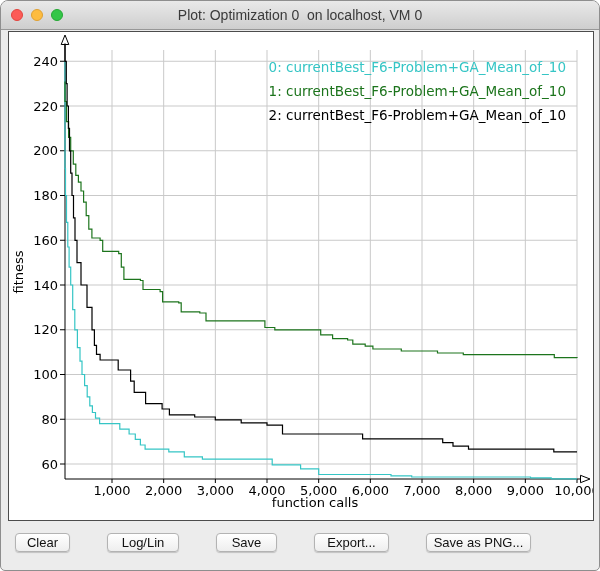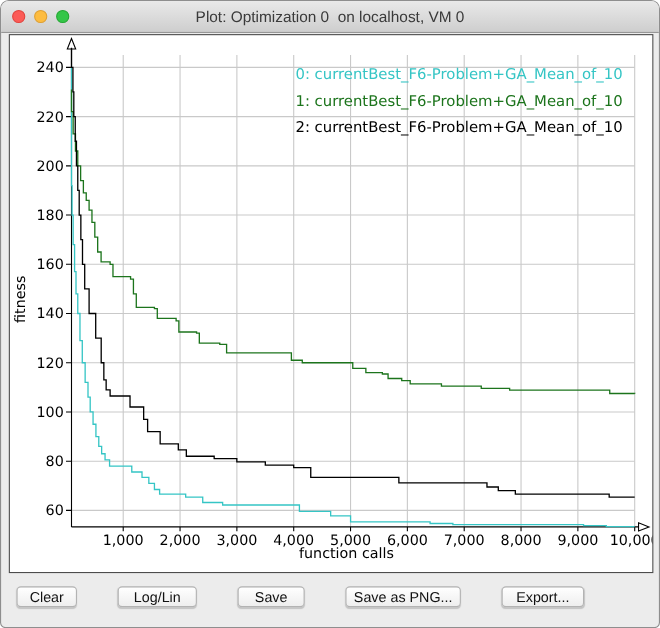--- a/index.html
+++ b/index.html
@@ -132,16 +132,16 @@
         <path d="M56.0 29.3 L56.0 29.3 L56.0 69.5 L56.0 69.5 L56.0 100.9 L56.0 100.9 L56.0 136.7 L56.5 136.7 L56.5 163.5 L57.5 163.5 L57.5 190.4 L58.8 190.4 L58.8 215.0 L60.1 215.0 L60.1 235.1 L61.7 235.1 L61.7 253.0 L63.7 253.0 L63.7 277.6 L65.8 277.6 L65.8 297.8 L68.4 297.8 L68.4 315.6 L71.0 315.6 L71.0 329.1 L73.0 329.1 L73.0 342.5 L75.6 342.5 L75.6 353.7 L78.2 353.7 L78.2 364.9 L80.8 364.9 L80.8 373.8 L83.4 373.8 L83.4 380.5 L86.5 380.5 L86.5 386.1 L90.6 386.1 L90.6 391.7 L110.8 391.7 L110.8 397.1 L120.1 397.1 L120.1 402.0 L126.3 402.0 L126.3 407.4 L131.4 407.4 L131.4 413.0 L136.1 413.0 L136.1 417.2 L159.8 417.2 L159.8 419.9 L175.3 419.9 L175.3 424.8 L193.4 424.8 L193.4 427.1 L263.2 427.1 L263.2 432.9 L291.6 432.9 L291.6 436.9 L309.7 436.9 L309.7 442.5 L382.0 442.5 L382.0 443.9 L402.7 443.9 L402.7 445.0 L521.5 445.0 L521.5 445.9 L542.2 445.9 L542.2 446.8 L568.0 446.8 L568.0 446.8" fill="none" stroke="#35c5c5" stroke-width="1.2"></path>
         <path d="M56.0 49.4 L56.0 49.4 L56.0 69.5 L57.5 69.5 L57.5 89.7 L59.6 89.7 L59.6 105.3 L61.7 105.3 L61.7 118.8 L64.3 118.8 L64.3 132.2 L66.8 132.2 L66.8 143.4 L69.4 143.4 L69.4 150.1 L72.0 150.1 L72.0 159.0 L74.6 159.0 L74.6 170.2 L77.2 170.2 L77.2 183.6 L79.8 183.6 L79.8 197.1 L82.9 197.1 L82.9 206.0 L91.1 206.0 L91.1 208.3 L93.7 208.3 L93.7 219.4 L109.7 219.4 L109.7 221.7 L112.3 221.7 L112.3 235.1 L114.9 235.1 L114.9 247.4 L131.4 247.4 L131.4 248.5 L134.0 248.5 L134.0 257.5 L151.1 257.5 L151.1 259.7 L153.6 259.7 L153.6 269.8 L169.7 269.8 L169.7 270.9 L172.2 270.9 L172.2 279.9 L190.8 279.9 L190.8 281.0 L197.0 281.0 L197.0 288.8 L255.9 288.8 L255.9 295.5 L265.8 295.5 L265.8 297.8 L311.7 297.8 L311.7 302.9 L323.6 302.9 L323.6 306.7 L338.6 306.7 L338.6 308.0 L343.8 308.0 L343.8 312.1 L356.2 312.1 L356.2 314.1 L363.9 314.1 L363.9 317.0 L392.3 317.0 L392.3 319.0 L428.5 319.0 L428.5 321.0 L454.3 321.0 L454.3 322.6 L545.3 322.6 L545.3 325.7 L568.0 325.7 L568.0 325.9" fill="none" stroke="#1c741c" stroke-width="1.2"></path>
         <path d="M56.0 11.4 L56.0 11.4 L56.0 29.3 L57.3 29.3 L57.3 51.6 L58.1 51.6 L58.1 74.0 L59.4 74.0 L59.4 96.4 L60.5 96.4 L60.5 118.8 L61.7 118.8 L61.7 141.1 L63.0 141.1 L63.0 163.5 L64.5 163.5 L64.5 185.9 L66.0 185.9 L66.0 208.3 L68.0 208.3 L68.0 230.6 L72.0 230.6 L72.0 253.0 L78.0 253.0 L78.0 275.4 L83.0 275.4 L83.0 297.8 L85.4 297.8 L85.4 313.4 L87.5 313.4 L87.5 322.4 L91.1 322.4 L91.1 328.0 L109.2 328.0 L109.2 338.0 L121.6 338.0 L121.6 349.2 L125.2 349.2 L125.2 360.4 L136.6 360.4 L136.6 371.6 L153.1 371.6 L153.1 377.0 L160.4 377.0 L160.4 382.8 L185.7 382.8 L185.7 385.0 L206.3 385.0 L206.3 387.9 L232.2 387.9 L232.2 390.8 L258.0 390.8 L258.0 393.1 L273.5 393.1 L273.5 402.0 L353.6 402.0 L353.6 406.9 L433.7 406.9 L433.7 410.7 L444.0 410.7 L444.0 414.1 L459.5 414.1 L459.5 417.2 L544.8 417.2 L544.8 419.9 L568.0 419.9 L568.0 419.9" fill="none" stroke="#000000" stroke-width="1.2"></path>
       </svg>
   </div>
 
   <div class="button-bar">
     <button class="mac-btn b1">Clear</button>
     <button class="mac-btn b2">Log/Lin</button>
     <button class="mac-btn b3">Save</button>
+    <button class="mac-btn b4">Export...</button>
     <button class="mac-btn b5">Save as PNG...</button>
-    <button class="mac-btn b4">Export...</button>
   </div>
 </div>
 
 </body></html>

